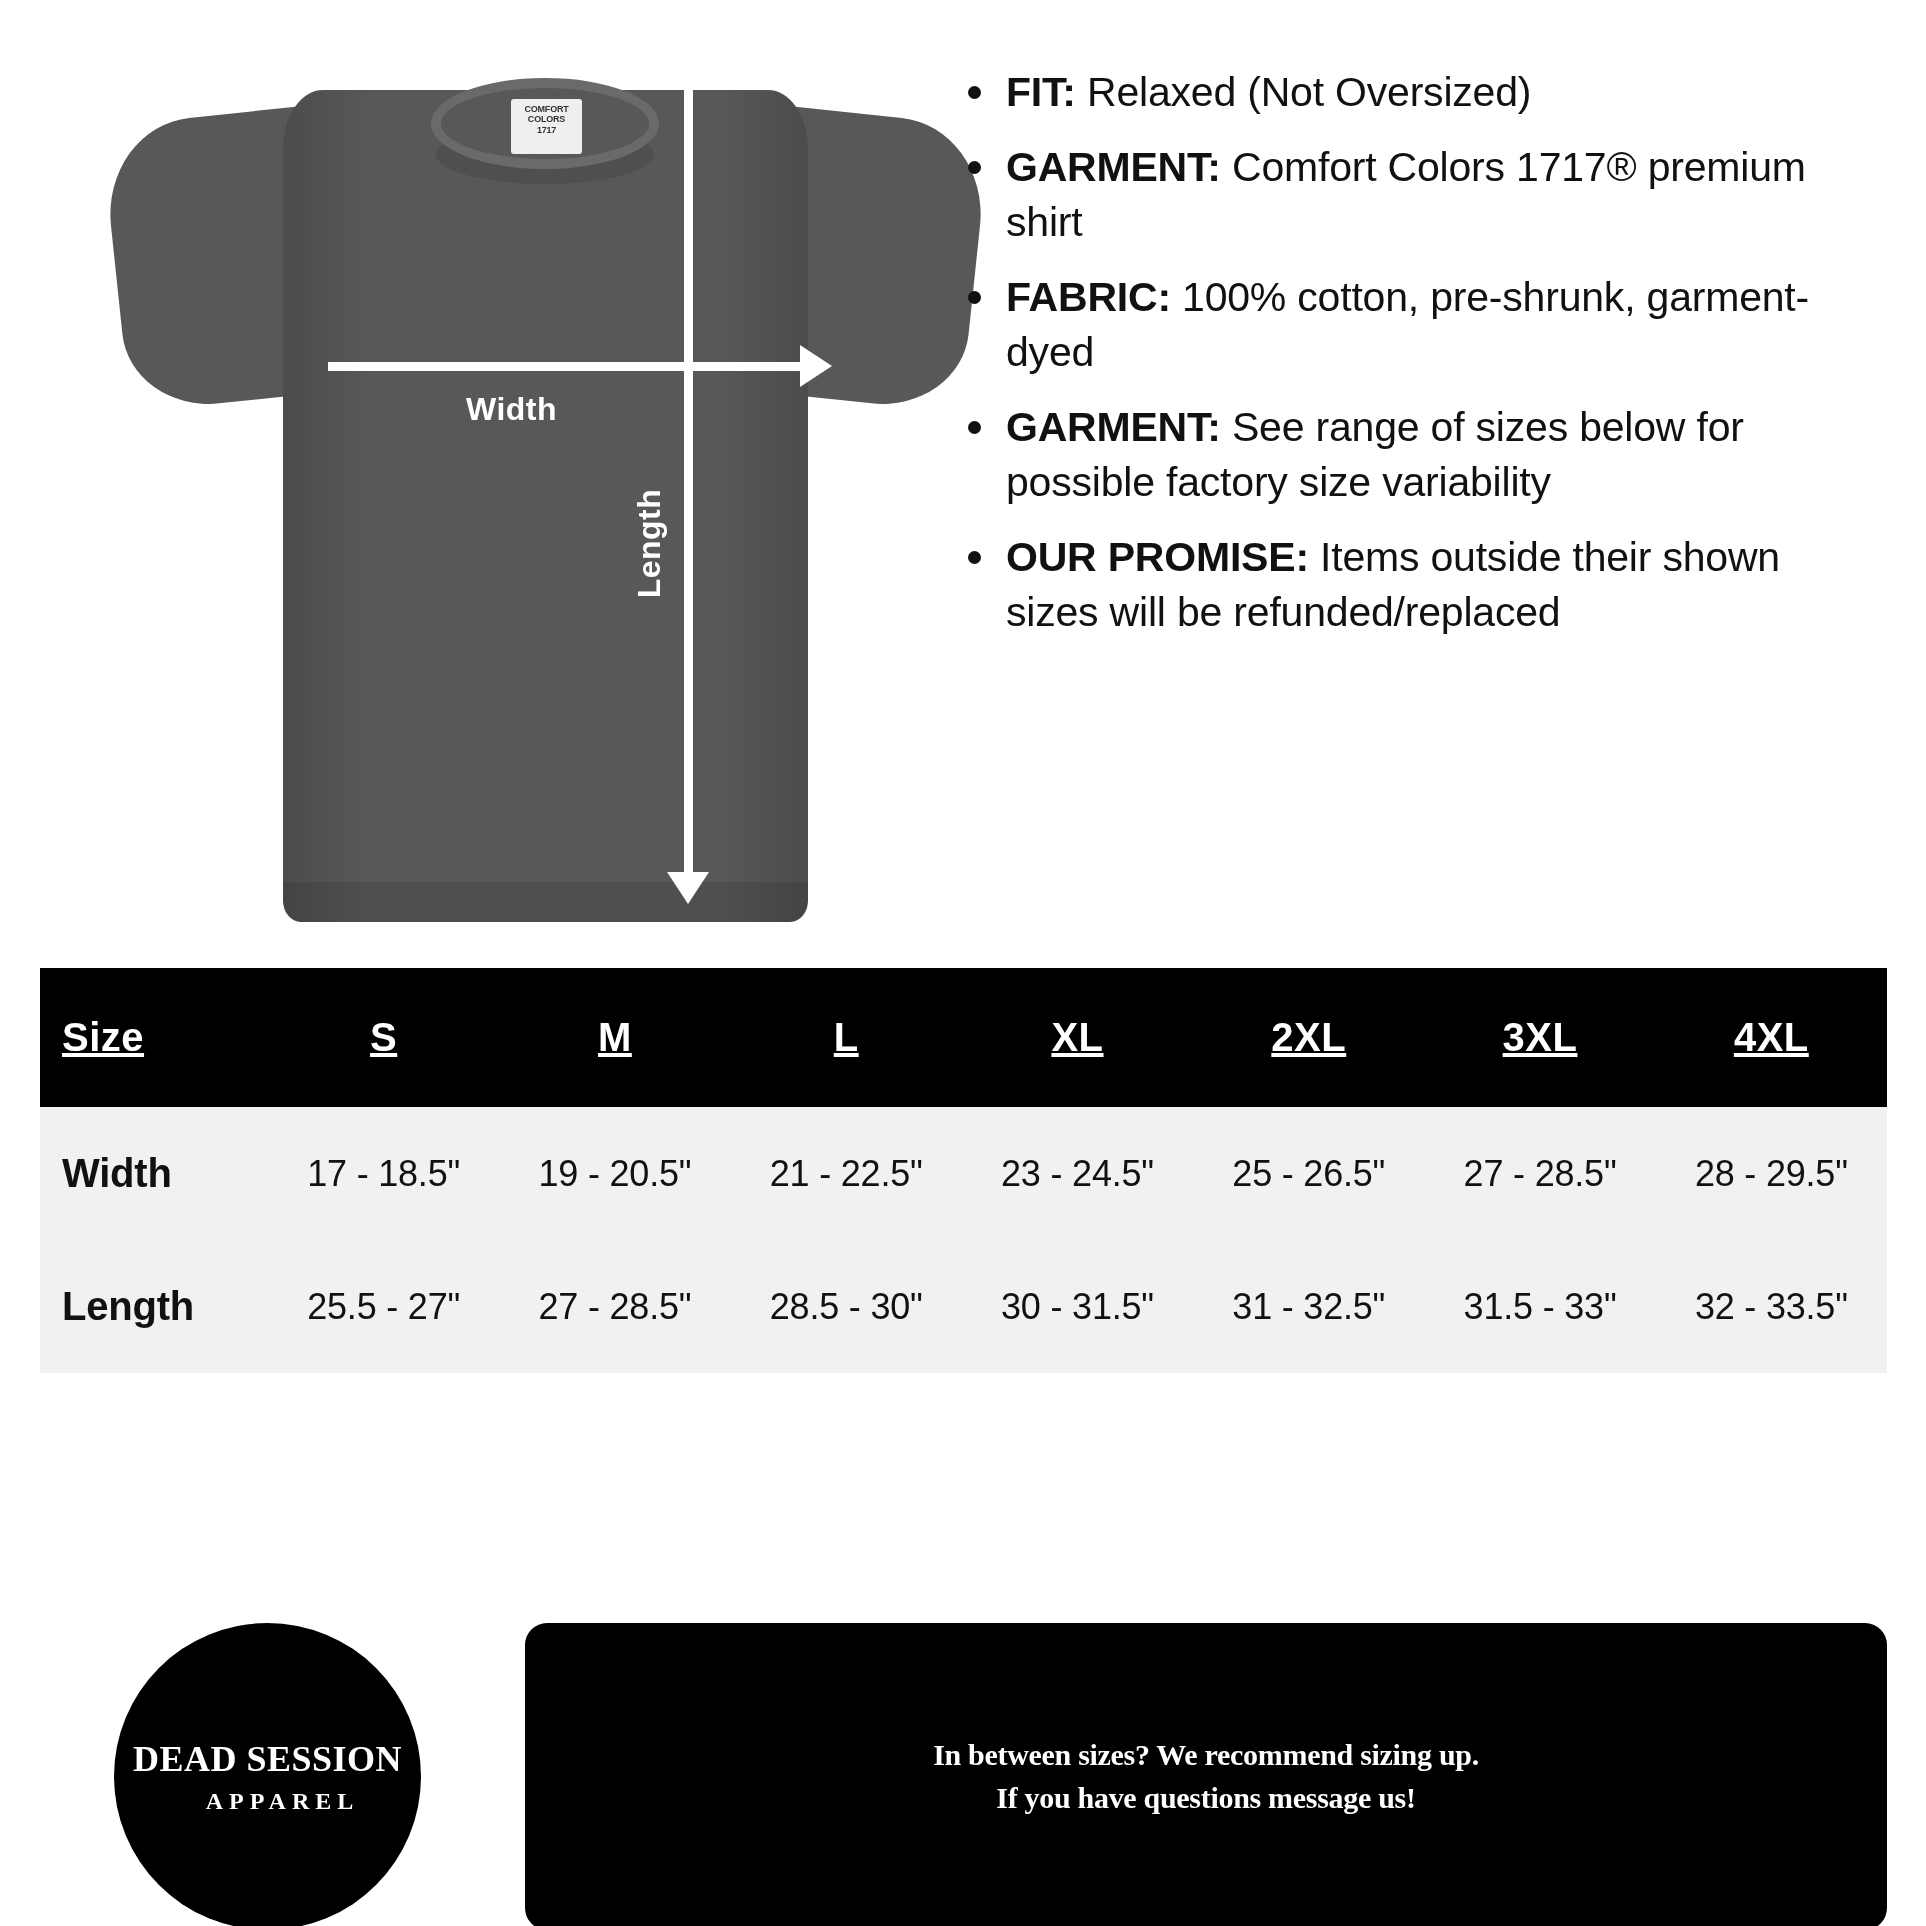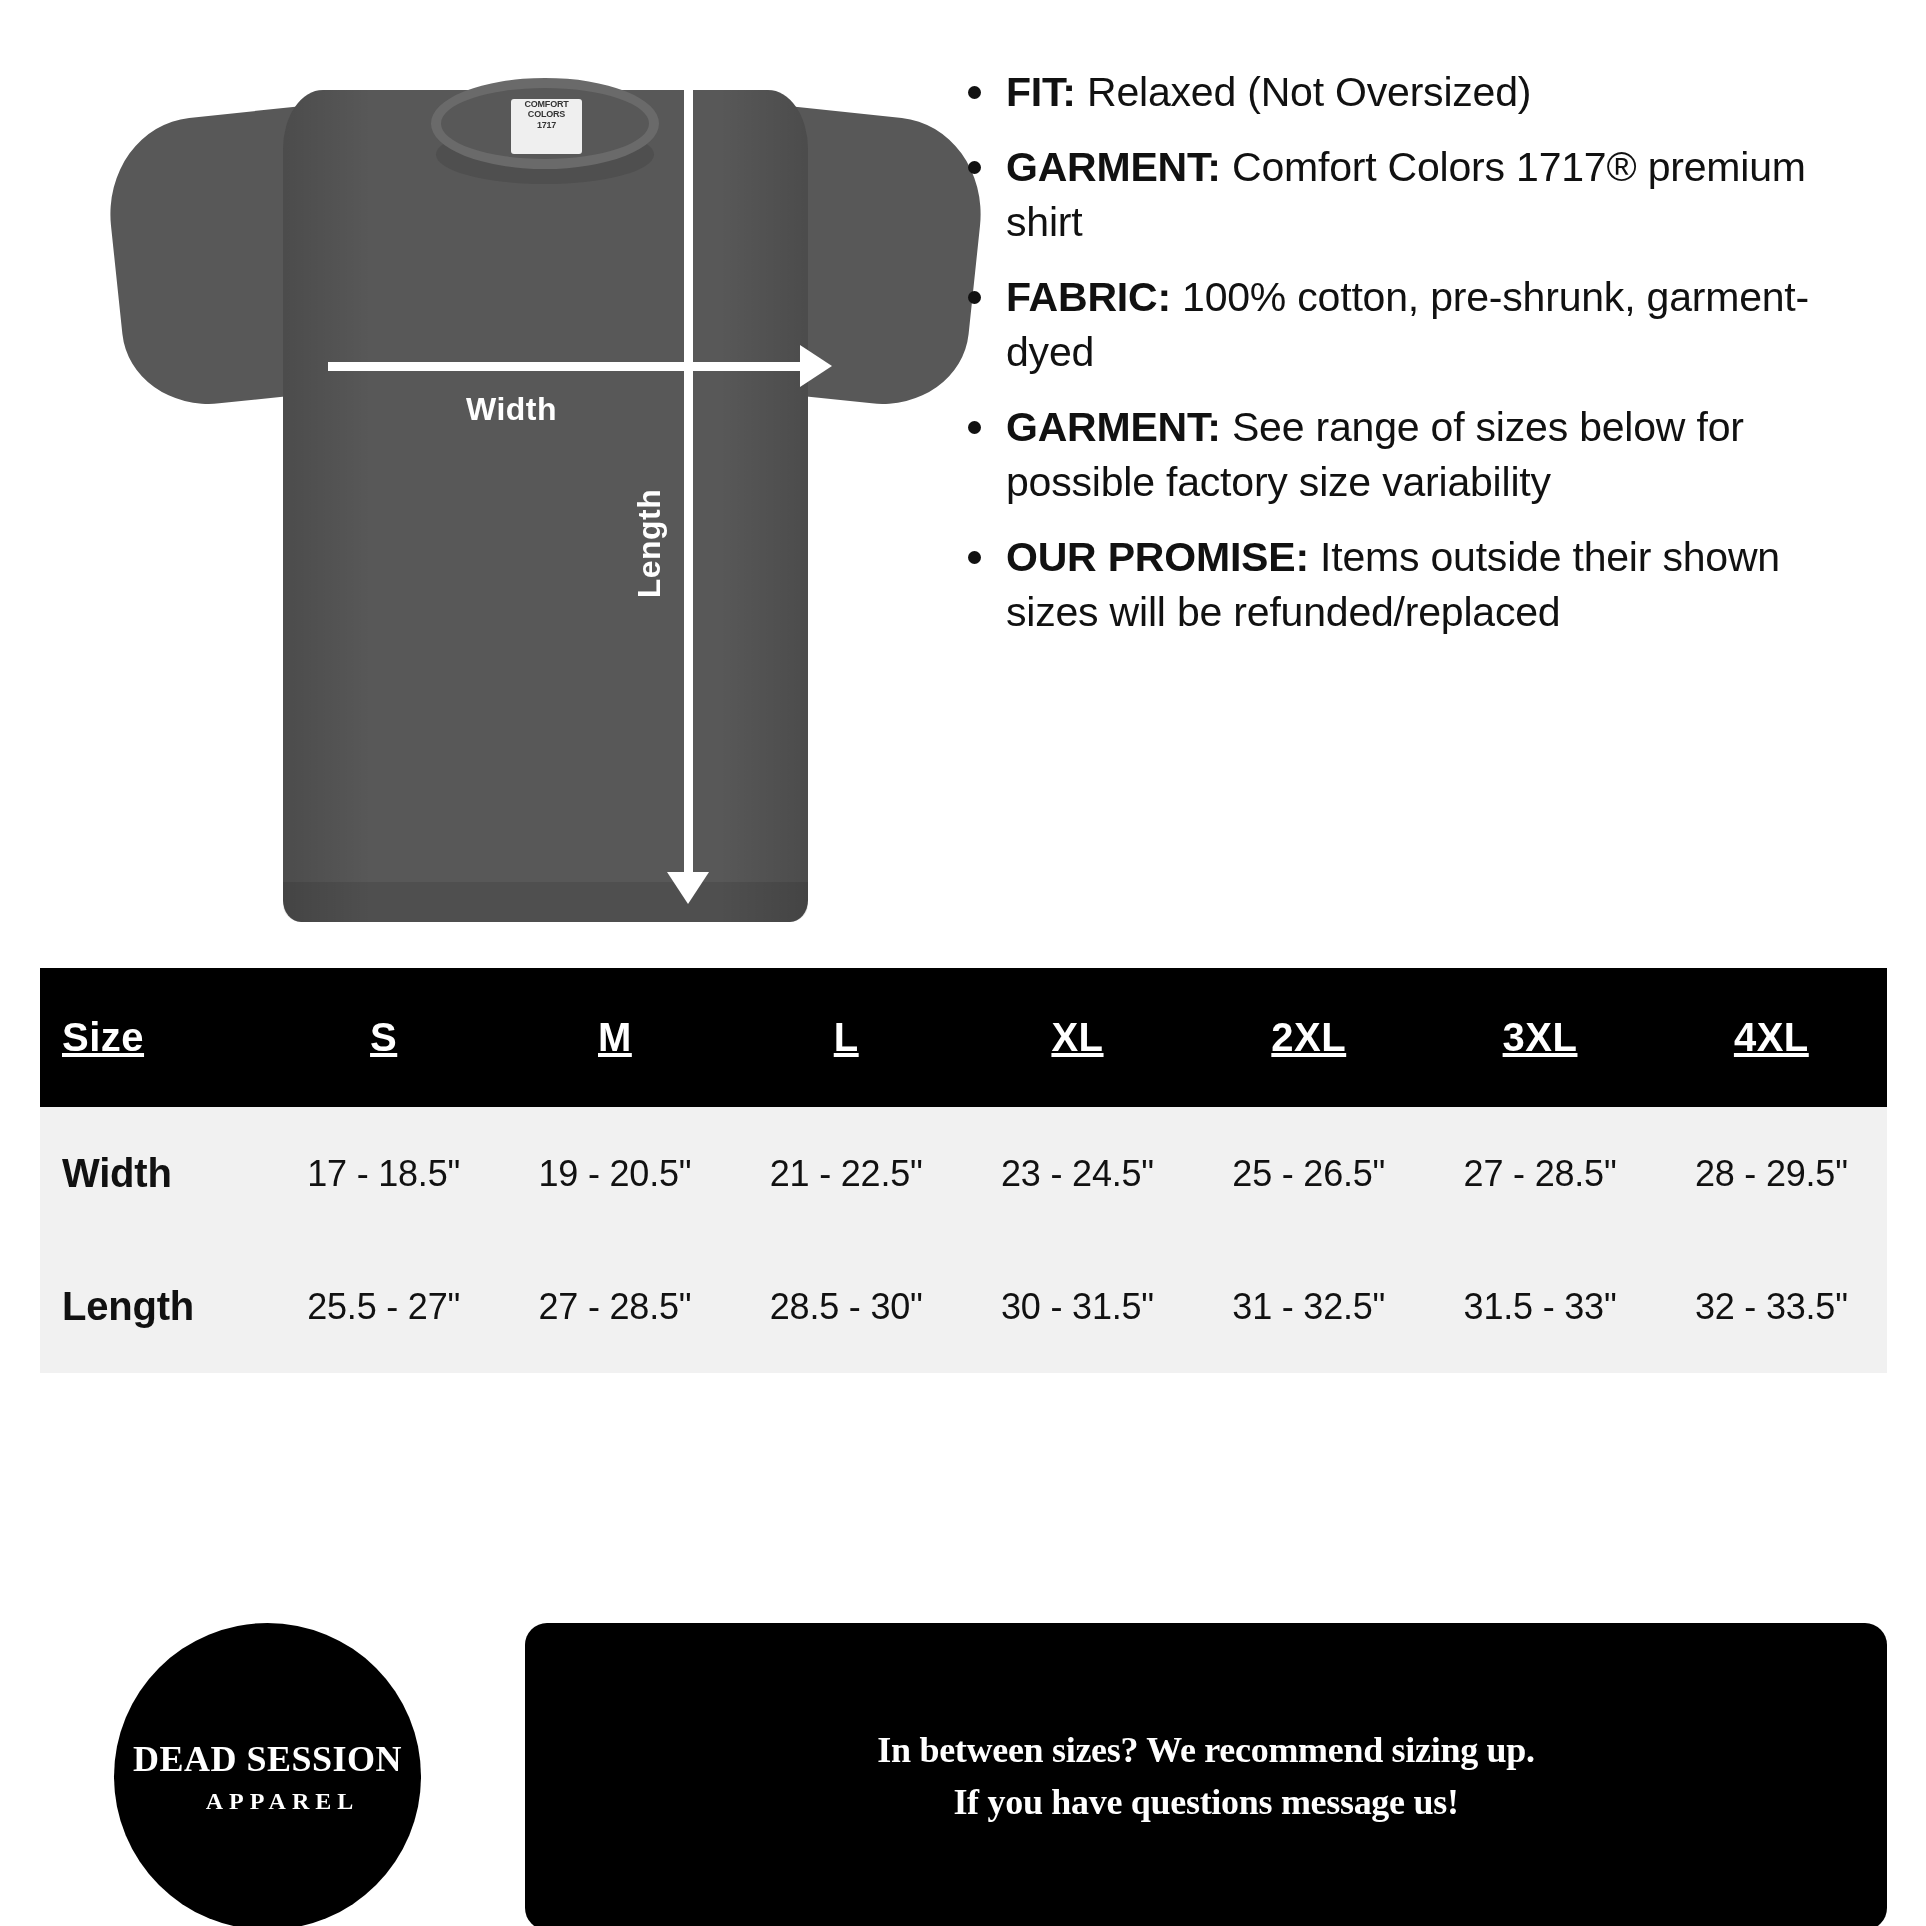--- a/index.html
+++ b/index.html
@@ -89,20 +89,21 @@
   .label {
     position: absolute;
     left: 431px; top: 59px;
     width: 71px; height: 55px;
     background: #efefef;
     border-radius: 3px;
     font-size: 9px;
     line-height: 1.15;
     text-align: center;
     color: #333;
+    padding-top: 5px;
     font-weight: bold;
     letter-spacing: -0.2px;
     z-index: 5;
   }
   .shirt-shade-l {
     position:absolute; left:203px; top:50px; width:89px; height:832px;
     background: linear-gradient(90deg, rgba(0,0,0,0.14), rgba(0,0,0,0));
     border-radius: 40px 0 0 18px / 59px 0 0 22px;
   }
   .shirt-shade-r {
@@ -271,21 +272,21 @@
     border-radius: 22px;
     height: 307px;
     display: flex;
     flex-direction: column;
     align-items: center;
     justify-content: center;
     padding: 0 40px;
     text-align: center;
   }
   .cta div {
-    font-size: 36px;
+    font-size: 30px;
     font-weight: bold;
     line-height: 1.45;
     letter-spacing: -0.3px;
   }
 </style>
 </head>
 <body>
 
 <div class="page">
 

